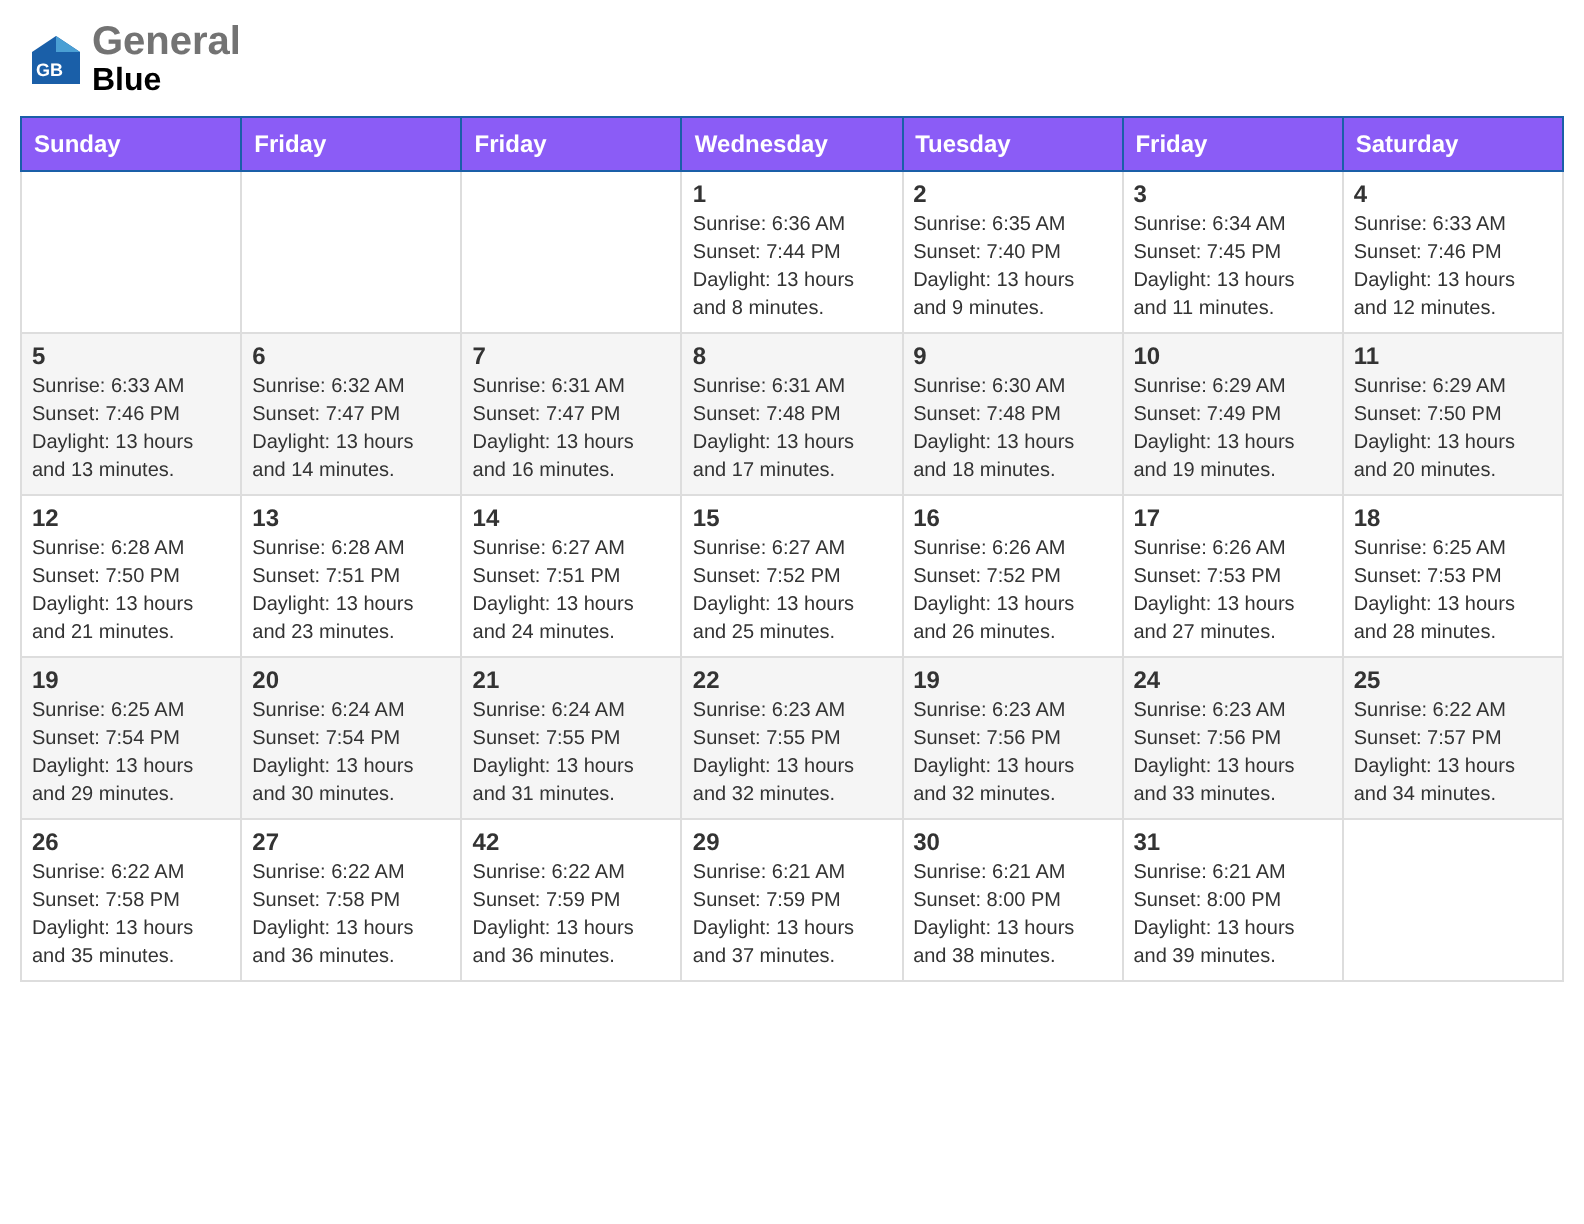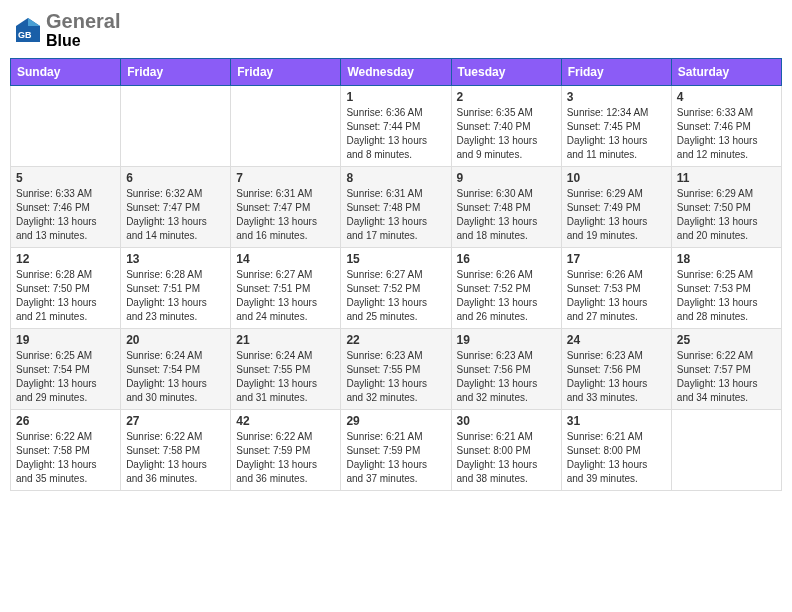--- a/index.html
+++ b/index.html
@@ -139,21 +139,21 @@
         </td>
         <td>
           <span class="day-number">2</span>
           <div class="day-info" style="white-space: pre-line;">Sunrise: 6:35 AM
 Sunset: 7:40 PM
 Daylight: 13 hours
 and 9 minutes.</div>
         </td>
         <td>
           <span class="day-number">3</span>
-          <div class="day-info" style="white-space: pre-line;">Sunrise: 12:34 AM
+          <div class="day-info" style="white-space: pre-line;">Sunrise: 6:34 AM
 Sunset: 7:45 PM
 Daylight: 13 hours
 and 11 minutes.</div>
         </td>
         <td>
           <span class="day-number">4</span>
           <div class="day-info" style="white-space: pre-line;">Sunrise: 6:33 AM
 Sunset: 7:46 PM
 Daylight: 13 hours
 and 12 minutes.</div>

